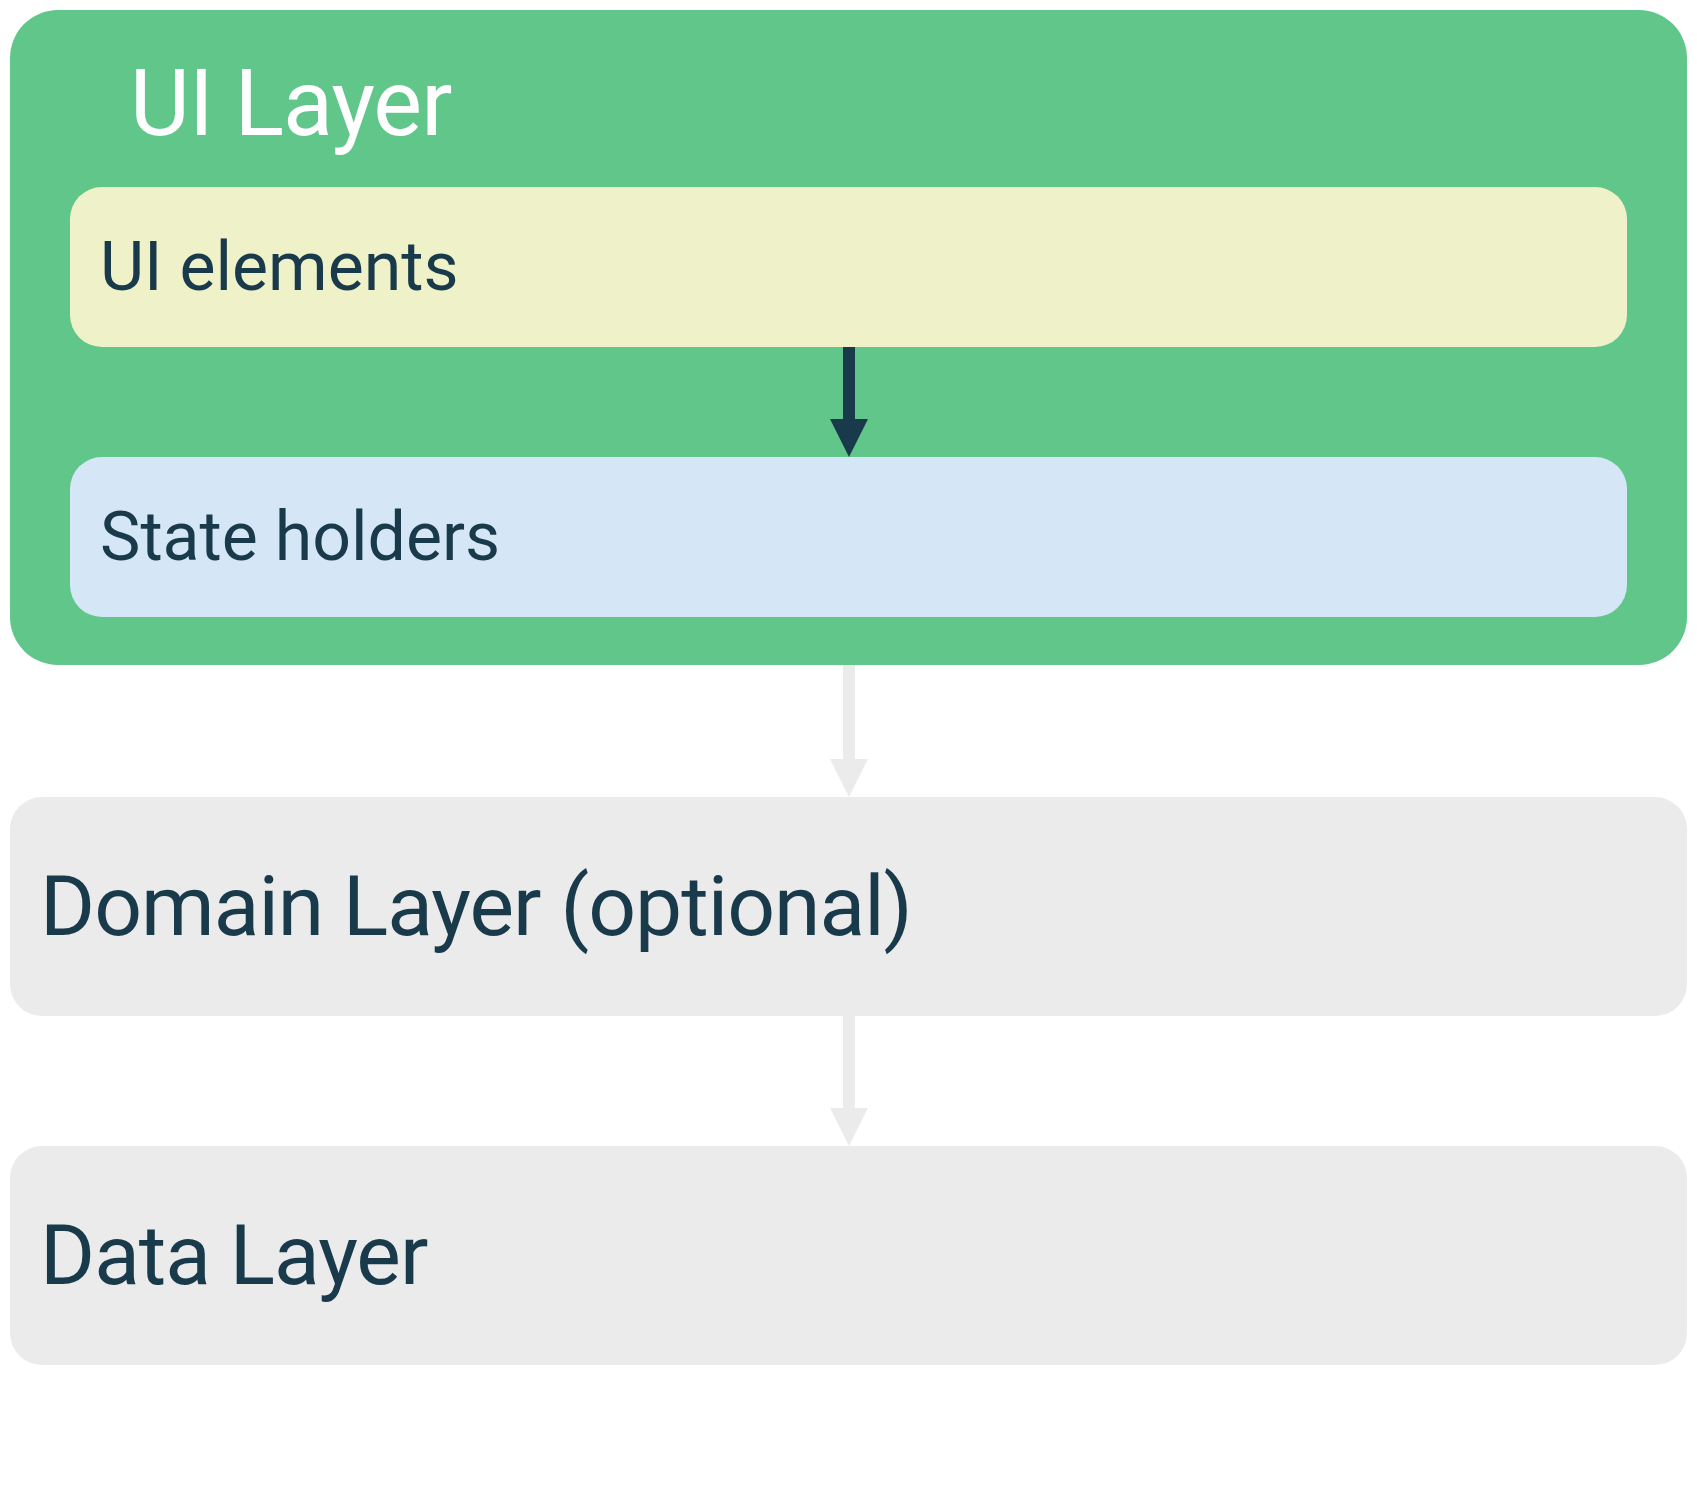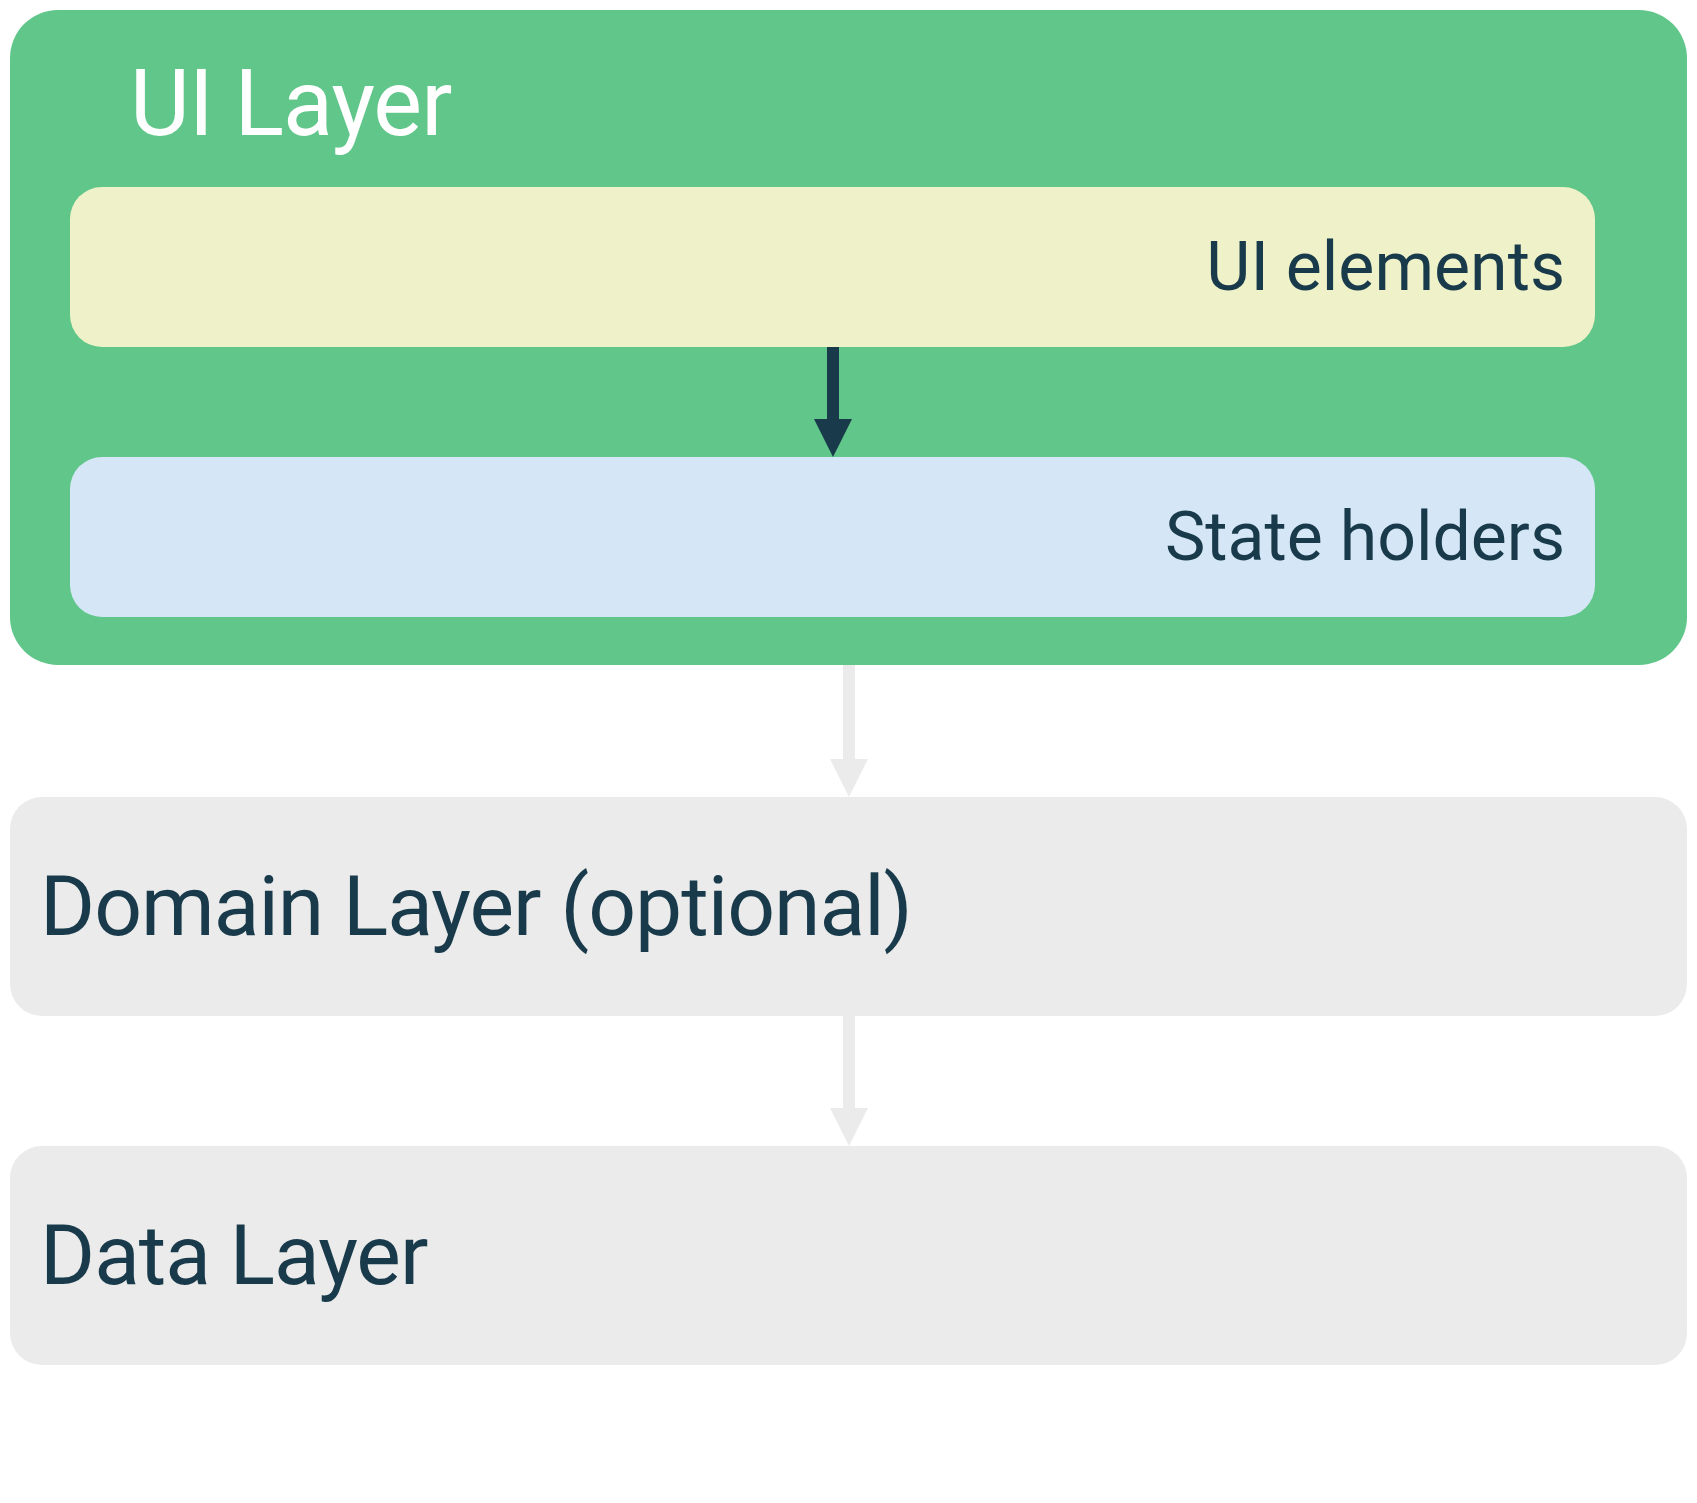--- a/index.html
+++ b/index.html
@@ -17,36 +17,36 @@
     .diagram {
       display: flex;
       flex-direction: column;
       align-items: center;
       width: 100%;
     }
     .ui-layer-container {
       background: #60c689;
       border-radius: 48px;
       width: 100%;
-      padding: 40px 92px 48px 60px;
+      padding: 40px 60px 48px 60px;
       display: flex;
       flex-direction: column;
     }
     .ui-layer-title {
       color: #ffffff;
       font-size: 92px;
       font-weight: 400;
       margin-left: 60px;
       margin-bottom: 30px;
       letter-spacing: -1px;
     }
     .inner-box {
       border-radius: 32px;
       padding: 40px 30px;
-      text-align: right;
+      text-align: left;
       font-size: 68px;
       font-weight: 400;
       color: #183a4a;
       width: 100%;
     }
     .ui-elements-box {
       background: #eff2c8;
     }
     .state-holders-box {
       background: #d5e7f7;

